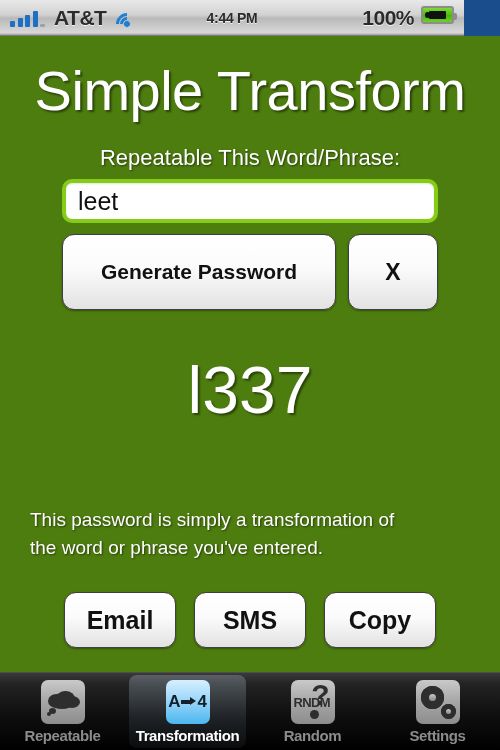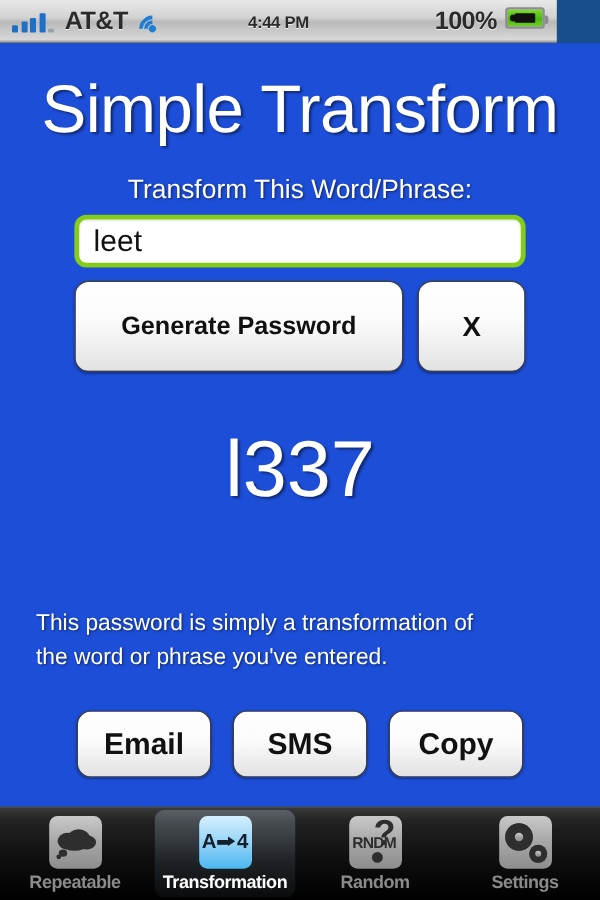--- a/index.html
+++ b/index.html
@@ -77,21 +77,21 @@
   }
   #battery-icon .plug::before {
     content: ""; position: absolute; left: -4px; top: 1px;
     width: 5px; height: 6px; background: #111; border-radius: 50%;
   }
 
   
   #app {
     position: absolute; top: 36px; left: 0;
     width: 500px; height: 636px;
-    background: #1d4ed8;
+    background: #4d7c0f;
   }
 
   #app-title {
     text-align: center;
     font-size: 56px;
     color: #ffffff;
     font-weight: normal;
     letter-spacing: -0.5px;
     padding-top: 22px;
     text-shadow: 2px 2px 2px rgba(0,0,0,.45);
@@ -304,21 +304,21 @@
       <span id="battery-icon">
           <span class="plug"></span>
         </span>
     </div>
   </div>
 
   <div id="app">
 
     <div id="app-title">Simple Transform</div>
 
-    <div id="field-label">Transform This Word/Phrase:</div>
+    <div id="field-label">Repeatable This Word/Phrase:</div>
 
     <div id="input-row">
       <input id="word-input" type="text" value="leet" style="">
     </div>
 
     <div id="button-row">
       <button class="btn" id="generate-btn">Generate Password</button>
       <button class="btn" id="clear-btn">X</button>
     </div>
 

